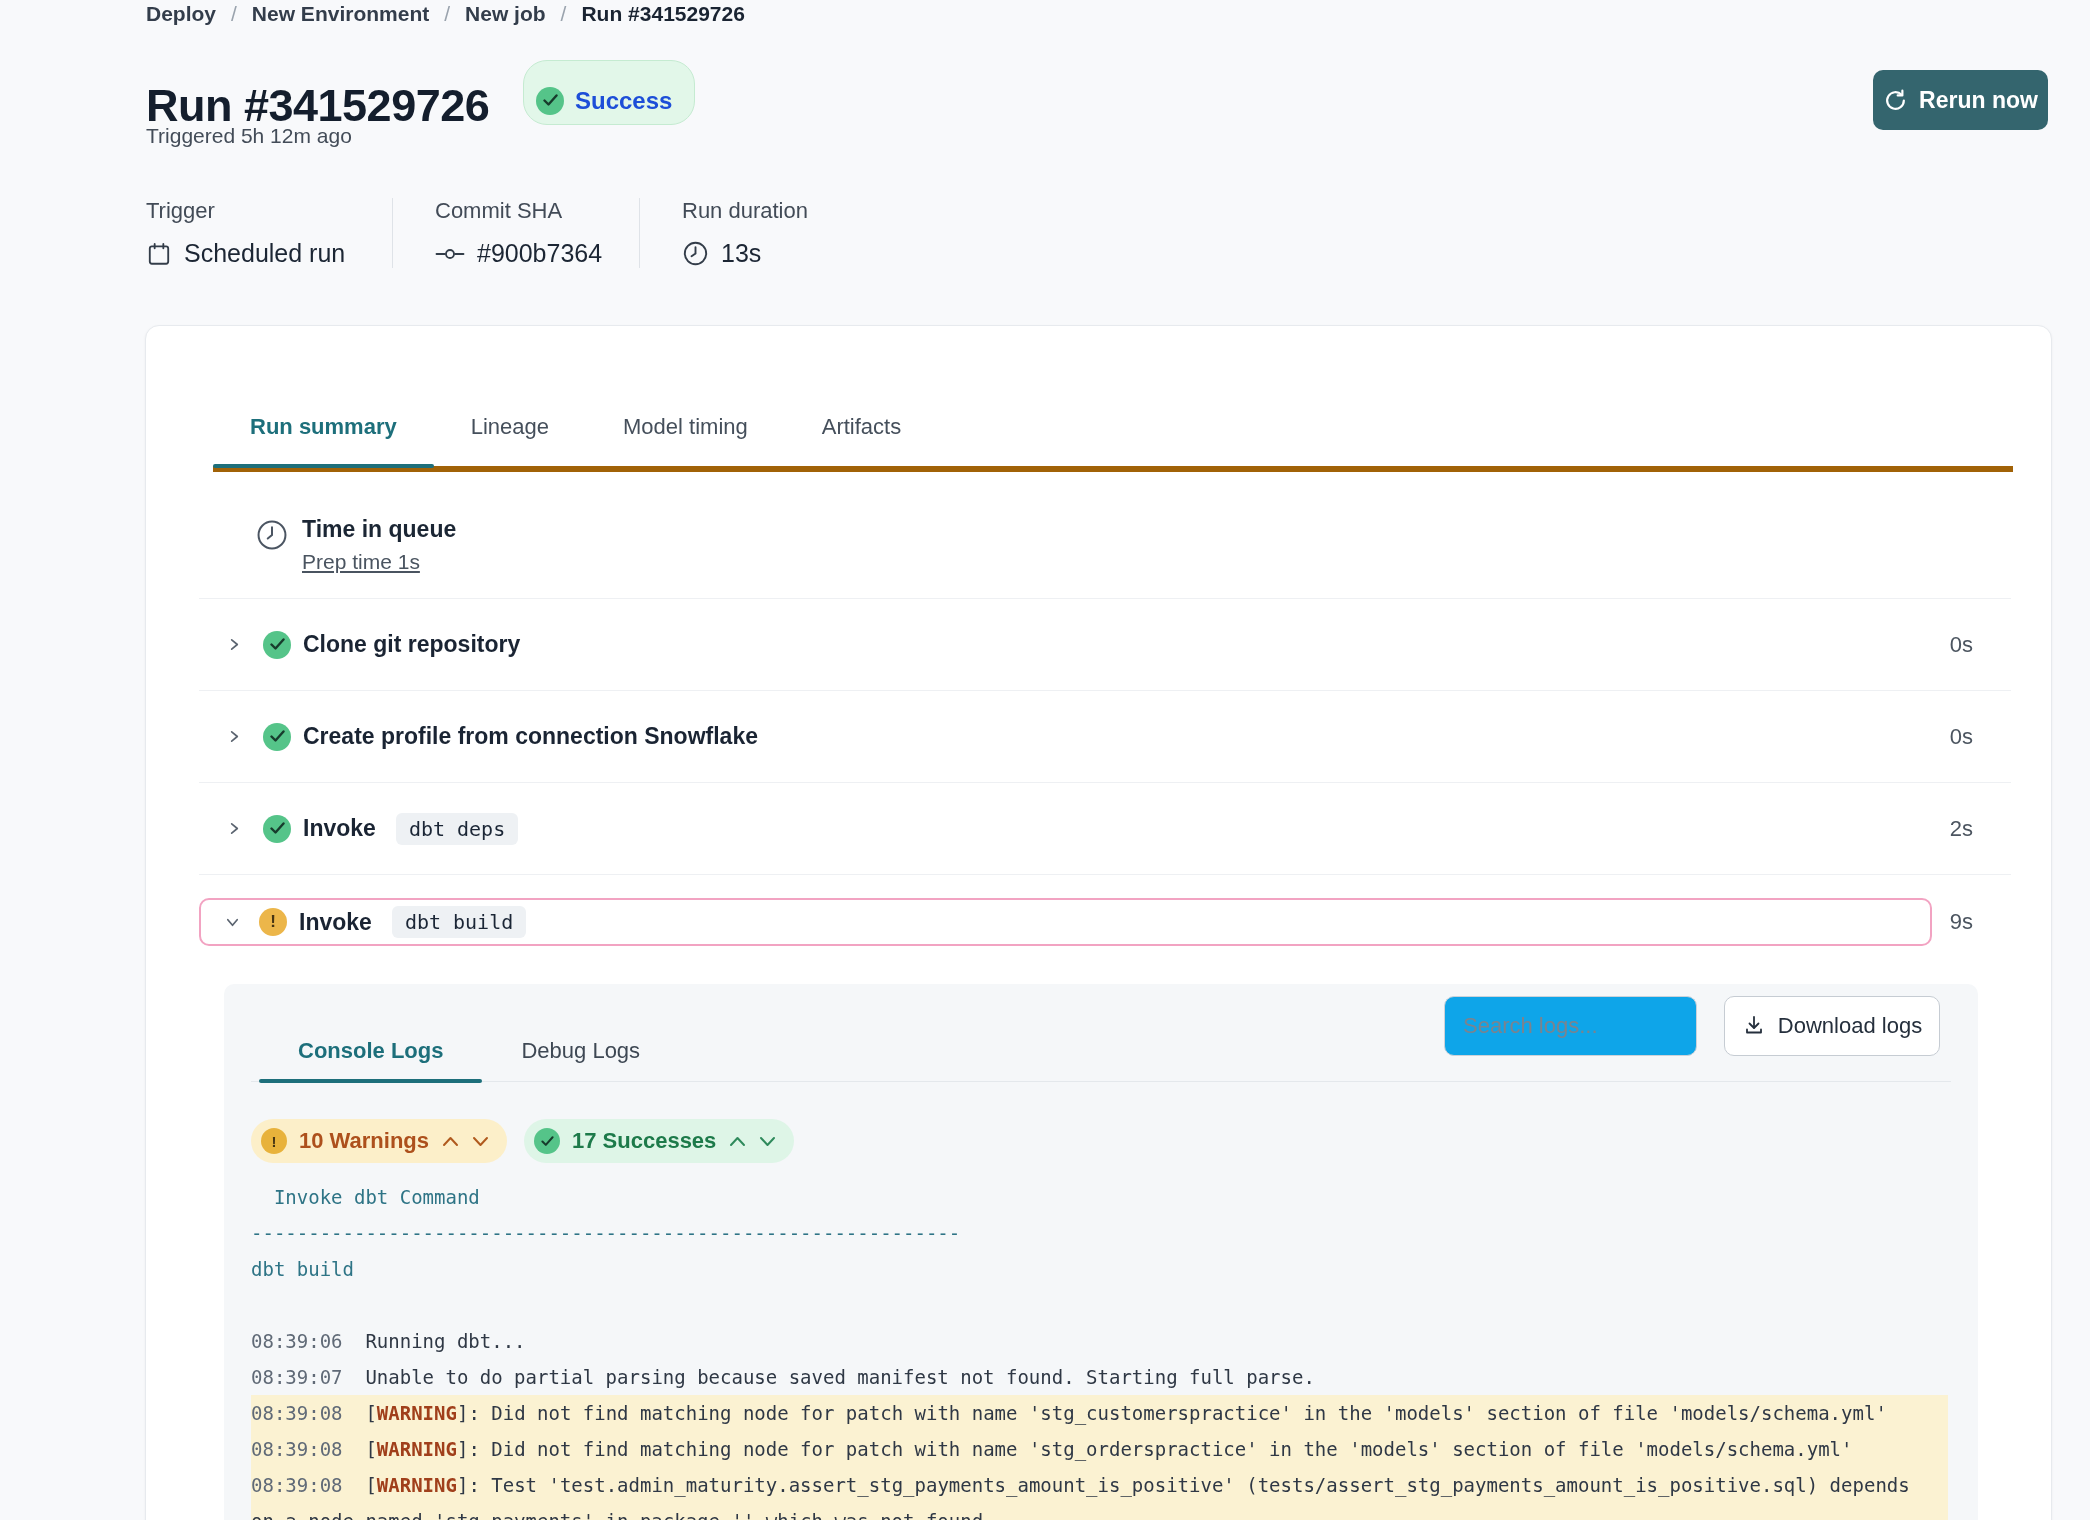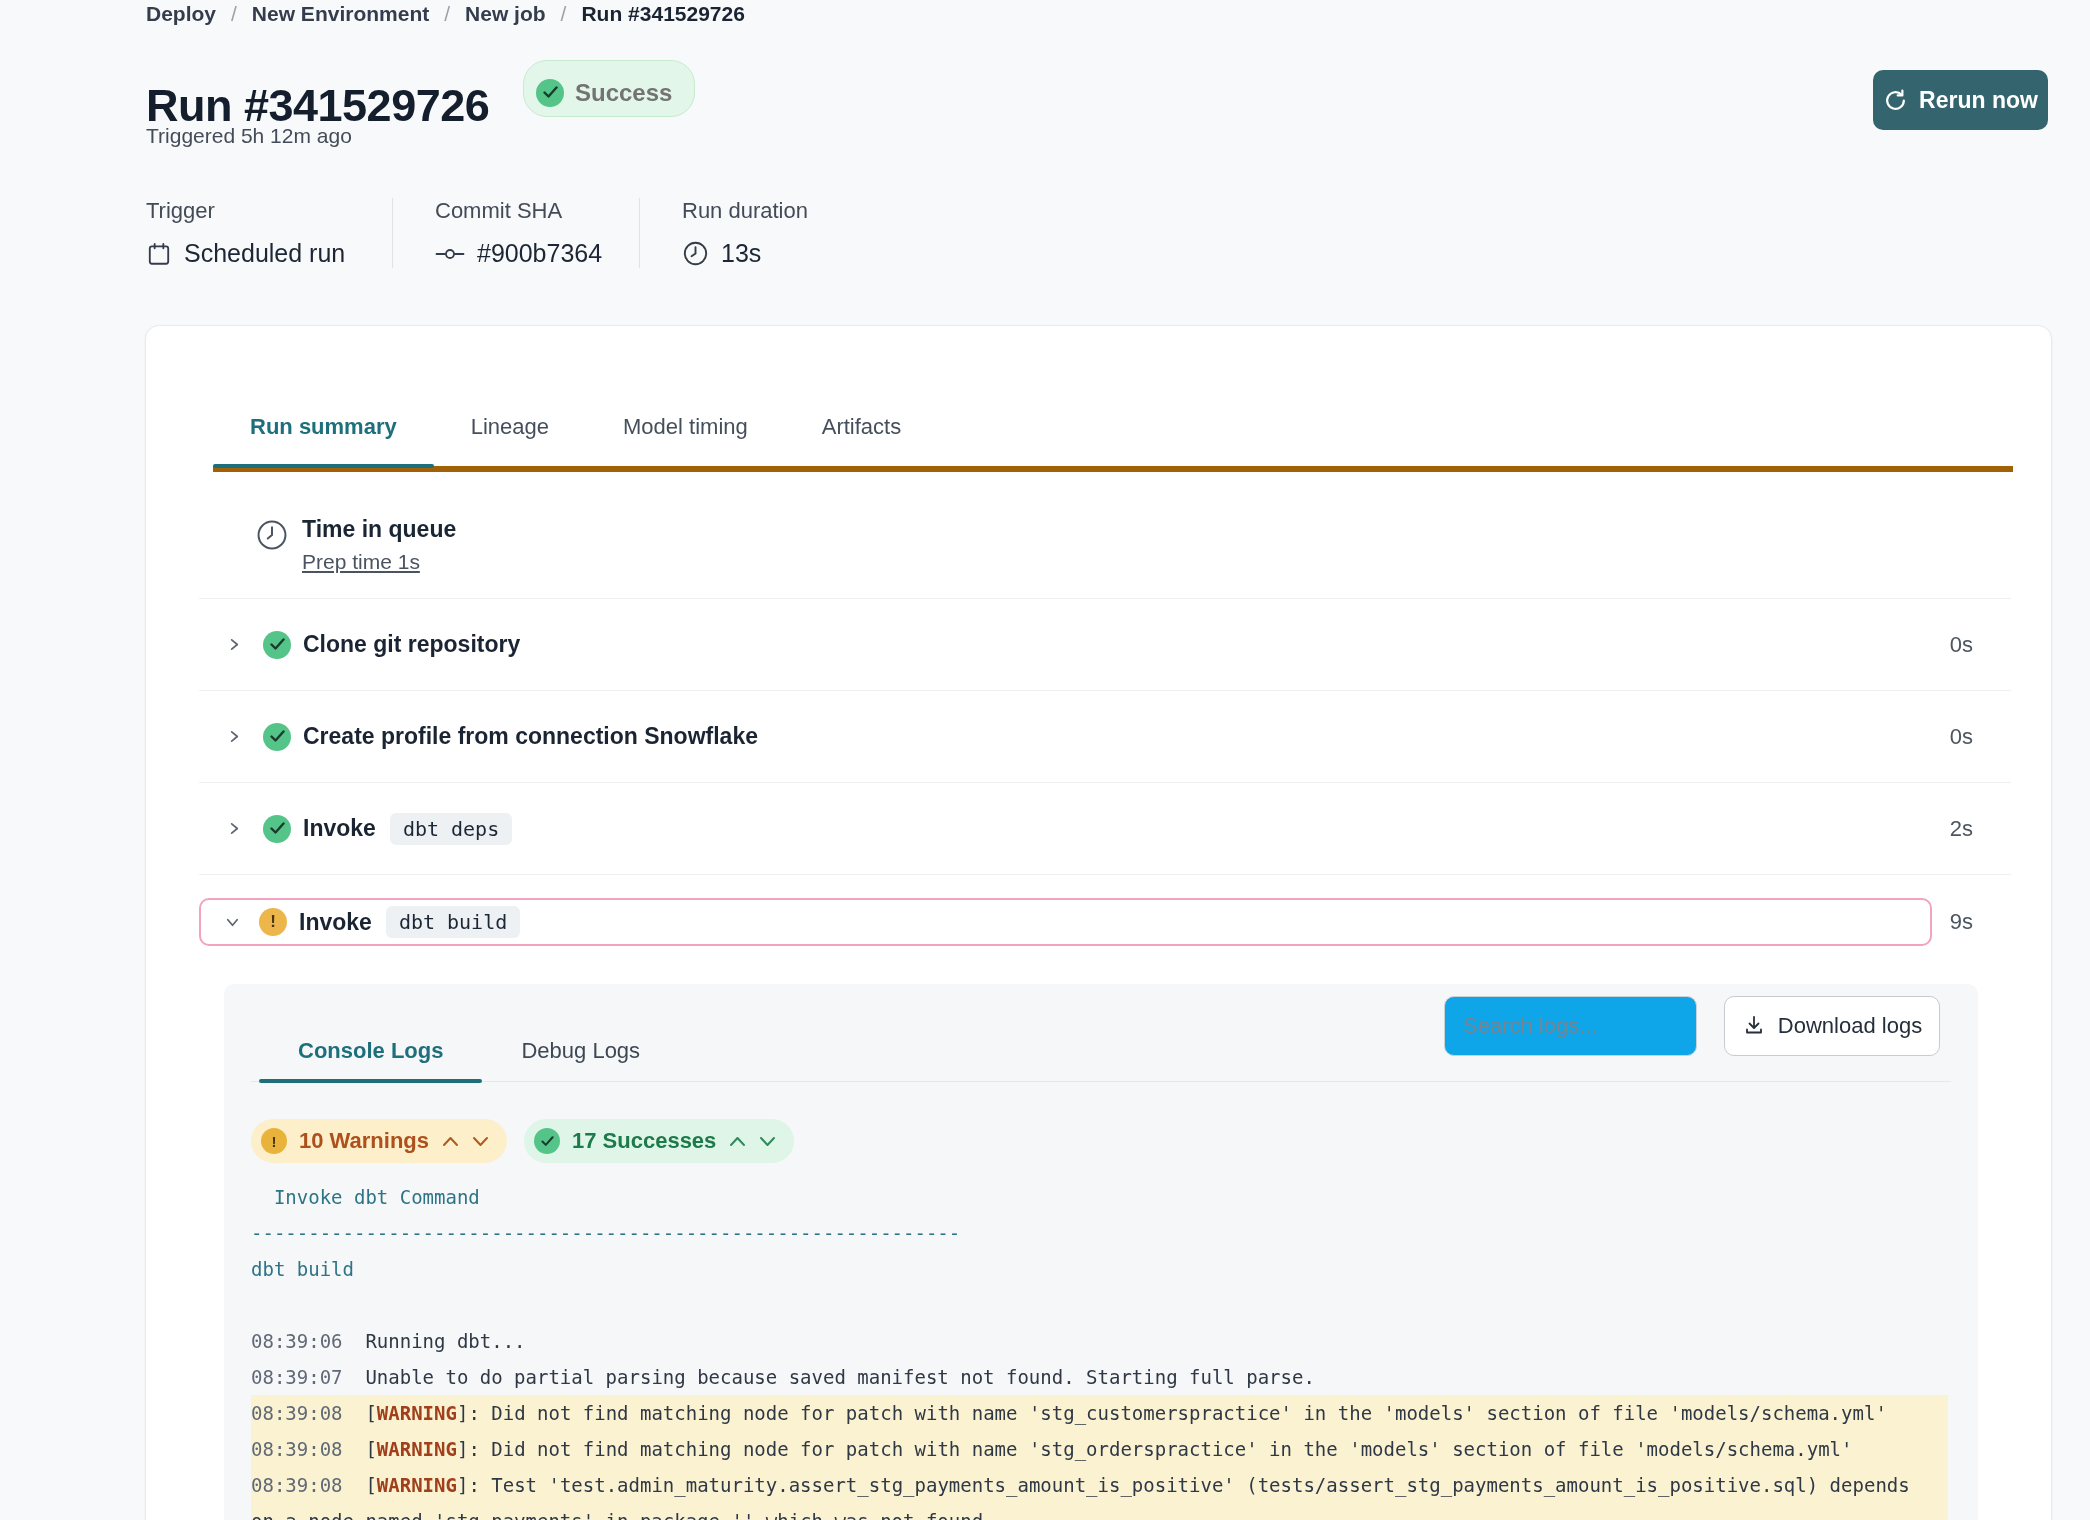--- a/index.html
+++ b/index.html
@@ -7,22 +7,22 @@
   #screen{position:relative;width:2090px;height:1520px;background:#f8f9fb;overflow:hidden;}
 
   
   .breadcrumb{position:absolute;left:146px;top:2px;display:flex;align-items:flex-start;gap:15px;font-size:21px;color:#333d4b;}
   .crumb{font-weight:600;color:#333d4b;}
   .crumb.current{font-weight:700;color:#1a2432;}
   .crumb-sep{color:#9aa3ad;font-weight:400;}
 
   
   .page-title{position:absolute;left:146px;top:50px;font-size:45px;font-weight:700;color:#141e2d;letter-spacing:-.5px;}
-  .status-badge{position:absolute;left:523px;top:60px;height:47px;padding:8px 22px 0 12px;display:flex;align-items:center;gap:11px;
-    background:#e2f7e9;border:1px solid #c5ebd1;border-radius:24px;font-size:24px;font-weight:600;color:#737373;}
+  .status-badge{position:absolute;left:523px;top:60px;height:47px;padding:16px 22px 0 12px;display:flex;align-items:center;gap:11px;
+    background:#e2f7e9;border:1px solid #c5ebd1;border-radius:24px;font-size:24px;font-weight:600;color:#1d4ed8;}
   .check-circle{width:28px;height:28px;border-radius:50%;background:#55c489;display:flex;align-items:center;justify-content:center;flex:0 0 auto;}
   .triggered{position:absolute;left:146px;top:124px;font-size:21px;color:#434c58;}
   .rerun-btn{position:absolute;left:1873px;top:70px;width:175px;height:60px;background:#34656e;border:none;border-radius:10px;
     color:#fff;font-size:23px;font-weight:600;display:flex;align-items:center;justify-content:center;gap:11px;cursor:pointer;font-family:inherit;}
 
   
   .meta-row{position:absolute;left:146px;top:198px;display:flex;}
   .meta-col{padding-right:40px;}
   .meta-col + .meta-col{border-left:1px solid #dfe3e8;padding-left:42px;}
   .meta-label{font-size:22px;color:#424b57;}
@@ -44,21 +44,21 @@
   .queue{position:absolute;left:109px;top:190px;display:flex;gap:13px;}
   .queue-title{font-size:23px;font-weight:700;color:#1b2634;}
   .queue-link{display:inline-block;margin-top:7px;font-size:21px;color:#4a5460;text-decoration:underline;cursor:pointer;}
 
   
   .steps{position:absolute;left:53px;top:272px;width:1812px;}
   .step-row{display:flex;align-items:center;height:91px;border-top:1px solid #eef0f3;padding-left:27px;cursor:pointer;}
   .step-chevron{width:16px;height:16px;flex:0 0 auto;display:flex;align-items:center;justify-content:center;}
   .step-icon{margin-left:21px;}
   .step-title{margin-left:12px;font-size:23px;font-weight:700;color:#1a2433;}
-  .cmd-chip{margin-left:14px;font-family:"DejaVu Sans Mono",monospace;font-size:20px;color:#1b2636;background:#eef1f4;border-radius:6px;padding:4px 13px;}
+  .cmd-chip{margin-left:20px;font-family:"DejaVu Sans Mono",monospace;font-size:20px;color:#1b2636;background:#eef1f4;border-radius:6px;padding:4px 13px;}
   .step-duration{margin-left:auto;padding-right:38px;font-size:22px;color:#4c5560;}
   .warn-circle{width:28px;height:28px;border-radius:50%;background:#ecb64a;display:flex;align-items:center;justify-content:center;
     font-size:17px;font-weight:700;color:#463413;flex:0 0 auto;}
   .step4-wrap{display:flex;align-items:center;border-top:1px solid #eef0f3;padding-top:23px;}
   .step-box{flex:1;display:flex;align-items:center;height:44px;border:2px solid #f2a3c2;border-radius:10px;padding-left:23px;margin-right:18px;cursor:pointer;}
   .step-box .step-icon{margin-left:19px;}
   .step4-wrap .step-duration{margin-left:0;flex:0 0 auto;}
 
   
   .console{position:absolute;left:78px;top:658px;width:1754px;height:570px;background:#f5f7f9;border-radius:10px;}

